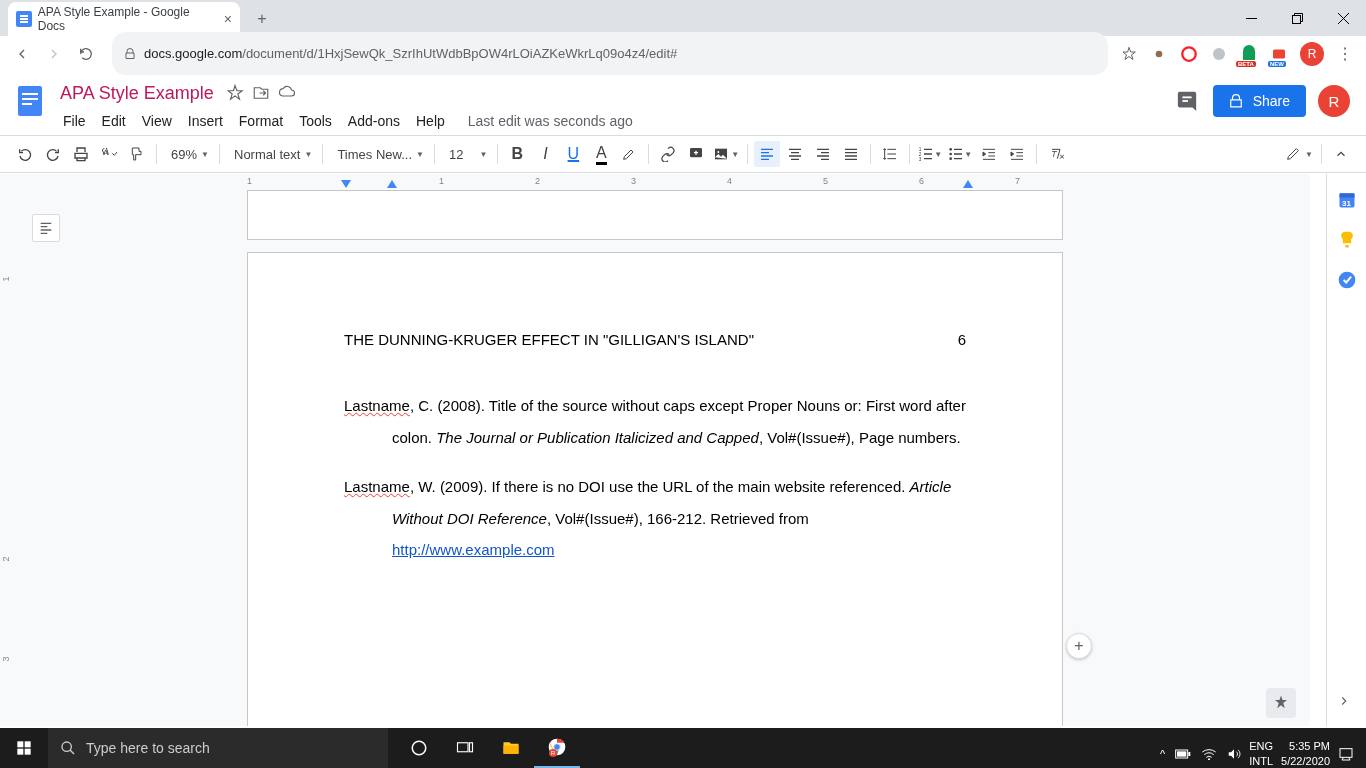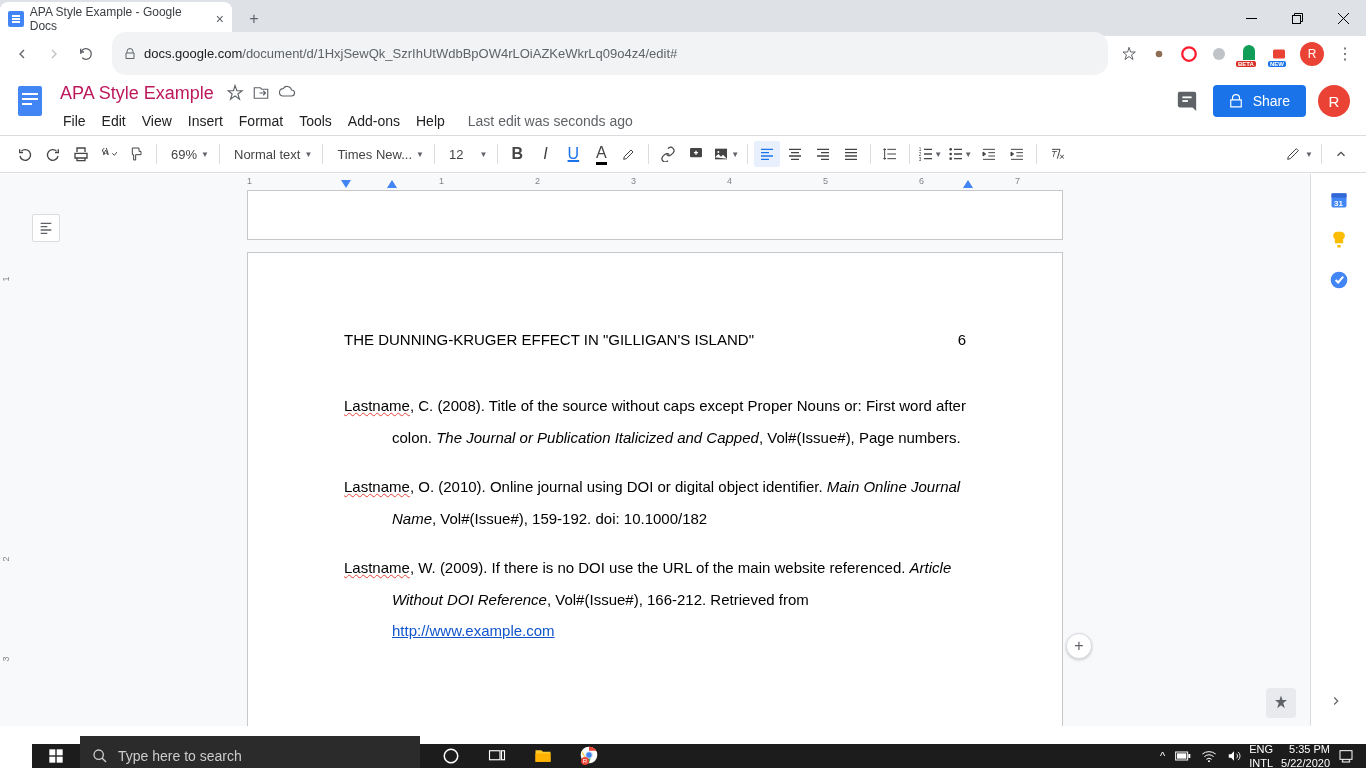--- a/index.html
+++ b/index.html
@@ -1,20 +1,20 @@
 <!DOCTYPE html>
 <html><head>
 <meta charset="utf-8">
 <style>
 * { margin: 0; padding: 0; box-sizing: border-box; font-family: Arial, sans-serif; }
 body { background: #fff; width: 1366px; height: 768px; overflow: hidden; position: relative; }
 
 
 .browser-top { height: 71px; background: #fff; }
-.tab-bar { height: 36px; background: #dee1e6; display: flex; align-items: flex-end; padding-left: 0; }
+.tab-bar { height: 36px; background: #dee1e6; display: flex; align-items: flex-end; padding-left: 8px; }
 .tab { background: #fff; height: 34px; width: 232px; border-radius: 8px 8px 0 0; display: flex; align-items: center; padding: 0 8px; font-size: 12px; color: #3c4043; gap: 6px; }
 .tab-icon { width: 16px; height: 16px; background: #4285f4; border-radius: 2px; display: flex; align-items: center; justify-content: center; }
 .tab-icon::before { content: ""; width: 8px; height: 2px; background: white; box-shadow: 0 -3px 0 white, 0 3px 0 white; }
 .tab-close { margin-left: auto; cursor: pointer; color: #5f6368; font-size: 14px; }
 .new-tab { width: 28px; height: 28px; display: flex; align-items: center; justify-content: center; color: #5f6368; font-size: 16px; cursor: pointer; margin-left: 8px; margin-bottom: 3px; }
 .window-controls { margin-left: auto; display: flex; height: 36px; }
 .window-btn { width: 46px; display: flex; align-items: center; justify-content: center; color: #000; cursor: pointer; }
 
 .address-bar { height: 35px; display: flex; align-items: center; padding: 0 8px; gap: 4px; }
 .nav-btn { width: 28px; height: 28px; display: flex; align-items: center; justify-content: center; color: #5f6368; cursor: pointer; border-radius: 50%; }
@@ -71,28 +71,28 @@
 .running-head { display: flex; justify-content: space-between; font-size: 15px; margin-bottom: 42px; }
 .ref-title { text-align: center; margin-bottom: 20px; font-size: 15px; }
 .ref-entry { margin-bottom: 18px; line-height: 2.1; text-indent: -48px; padding-left: 48px; }
 .ref-entry em { font-style: italic; }
 .spelling { text-decoration: underline; text-decoration-style: wavy; text-decoration-color: #ea4335; text-decoration-thickness: 1px; }
 .link { color: #1155cc; text-decoration: underline; }
 
 .comment-add { position: absolute; right: -30px; top: 380px; width: 26px; height: 26px; background: white; border: 1px solid #dadce0; border-radius: 50%; box-shadow: 0 1px 3px rgba(0,0,0,0.2); display: flex; align-items: center; justify-content: center; color: #5f6368; font-size: 16px; cursor: pointer; }
 
 
-.right-sidebar { position: absolute; right: 0; top: 174px; bottom: 42px; width: 56px; border-left: 1px solid #dadce0; display: flex; flex-direction: column; align-items: center; padding-top: 16px; gap: 20px; }
+.right-sidebar { position: absolute; right: 0; top: 174px; bottom: 42px; width: 40px; border-left: 1px solid #dadce0; display: flex; flex-direction: column; align-items: center; padding-top: 16px; gap: 20px; }
 .side-icon { width: 20px; height: 20px; cursor: pointer; }
 .side-expand { position: absolute; bottom: 12px; }
 
 .explore-btn { position: absolute; right: 70px; bottom: 50px; width: 30px; height: 30px; background: #e8eaed; border-radius: 4px; display: flex; align-items: center; justify-content: center; cursor: pointer; }
 
 
-.taskbar { position: absolute; bottom: 0; left: 0; right: 0; height: 24px; background: #1c1c1c; display: flex; align-items: center; color: white; margin-left: 32px; }
+.taskbar { position: absolute; bottom: 0; left: 0; right: 0; height: 40px; background: #1c1c1c; display: flex; align-items: flex-end; color: white; }
 .start-btn { width: 48px; height: 40px; display: flex; align-items: center; justify-content: center; cursor: pointer; }
 .search-box { height: 40px; width: 340px; background: #2b2b2b; display: flex; align-items: center; padding: 0 12px; gap: 10px; color: #ccc; font-size: 14px; }
 .task-icons { display: flex; margin-left: 8px; }
 .task-icon { width: 46px; height: 40px; display: flex; align-items: center; justify-content: center; cursor: pointer; }
 .task-icon.active { border-bottom: 2px solid #76b9ed; }
 .systray { margin-left: auto; display: flex; align-items: center; gap: 8px; padding-right: 12px; font-size: 11px; }
 .systray-icons { display: flex; gap: 10px; align-items: center; color: #fff; }
 .clock { text-align: right; line-height: 1.3; }
 </style>
 </head>
@@ -438,23 +438,20 @@
   </div>
   <div class="pages">
     <div class="page page-stub"></div>
     <div class="page page-main">
       <div class="running-head">
         <span>THE DUNNING-KRUGER EFFECT IN "GILLIGAN'S ISLAND"</span>
         <span>6</span>
       </div>
       <div class="ref-entry">
         <span class="spelling">Lastname</span><span>, C. (2008). Title of the source without caps except Proper Nouns or: First word after colon. </span><em>The Journal or Publication Italicized and Capped</em><span>, Vol#(Issue#), Page numbers.</span>
-      </div>
-      <div class="ref-entry">
-        <span class="spelling">Lastname</span><span>, O. (2010).  Online journal using DOI or digital object identifier. </span><em>Main Online Journal Name</em><span>, Vol#(Issue#), 159-192. doi: 10.1000/182</span>
       </div>
       <div class="ref-entry">
         <span class="spelling">Lastname</span><span>, W. (2009). If there is no DOI use the URL of the main website referenced. </span><em>Article Without DOI Reference</em><span>, Vol#(Issue#), 166-212. Retrieved from </span><span class="link">http://www.example.com</span>
       </div>
       <div class="comment-add">+</div>
     </div>
   </div>
 </div>
 
 <div class="right-sidebar">

